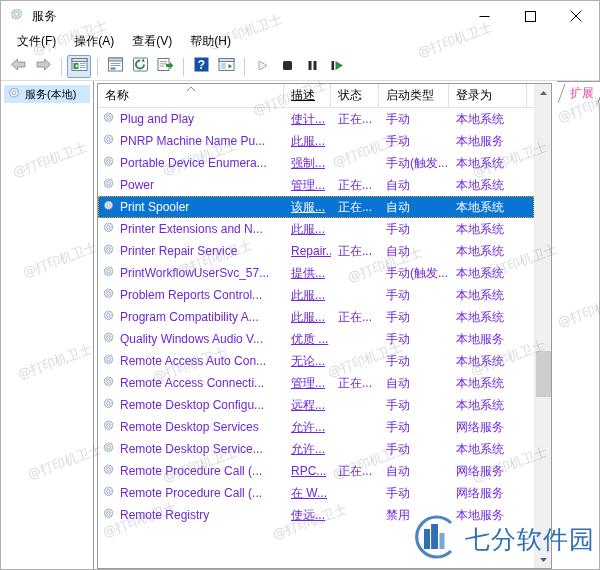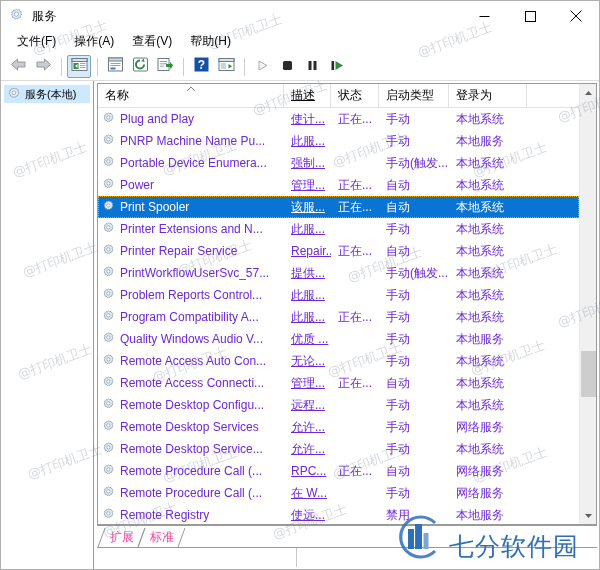--- a/index.html
+++ b/index.html
@@ -109,21 +109,21 @@
     padding-left: 3px;
     font-size: 11px; color: #000;
     background: #cde8ff;
   }
   .tree-item .gear { margin-right: 4px; flex: none; }
   .tree-label { white-space: nowrap; }
 
   
   .right-pane {
     flex: 1; min-width: 0;
-    display: flex; flex-direction: column;
+    display: flex; 
     border-left: 1px solid #9a9a9a;
     margin-left: -1px;
     background: #ffffff;
   }
   .list-outer {
     flex: 1; min-height: 0;
     display: flex; flex-direction: column;
     border: 1px solid #9a9a9a;
     margin: 2px 2px 0 3px;
     background: #fff;
@@ -263,22 +263,22 @@
     position: absolute;
     font-size: 13px;
     color: rgba(120,130,145,.30);
     transform: rotate(-20deg);
     white-space: nowrap;
     pointer-events: none;
     font-family: "DejaVu Sans", sans-serif;
   }
   .brand {
     position: absolute;
-    right: 20px; bottom: 6px;
-    display: flex; align-items: flex-end;
+    right: 4px; bottom: 6px;
+    display: flex; align-items: center;
     pointer-events: none;
   }
   .brand-text {
     font-size: 25px;
     color: #2f6fb5;
     margin-left: 8px;
     letter-spacing: 1px;
     font-family: "DejaVu Sans", sans-serif;
   }
 </style>

